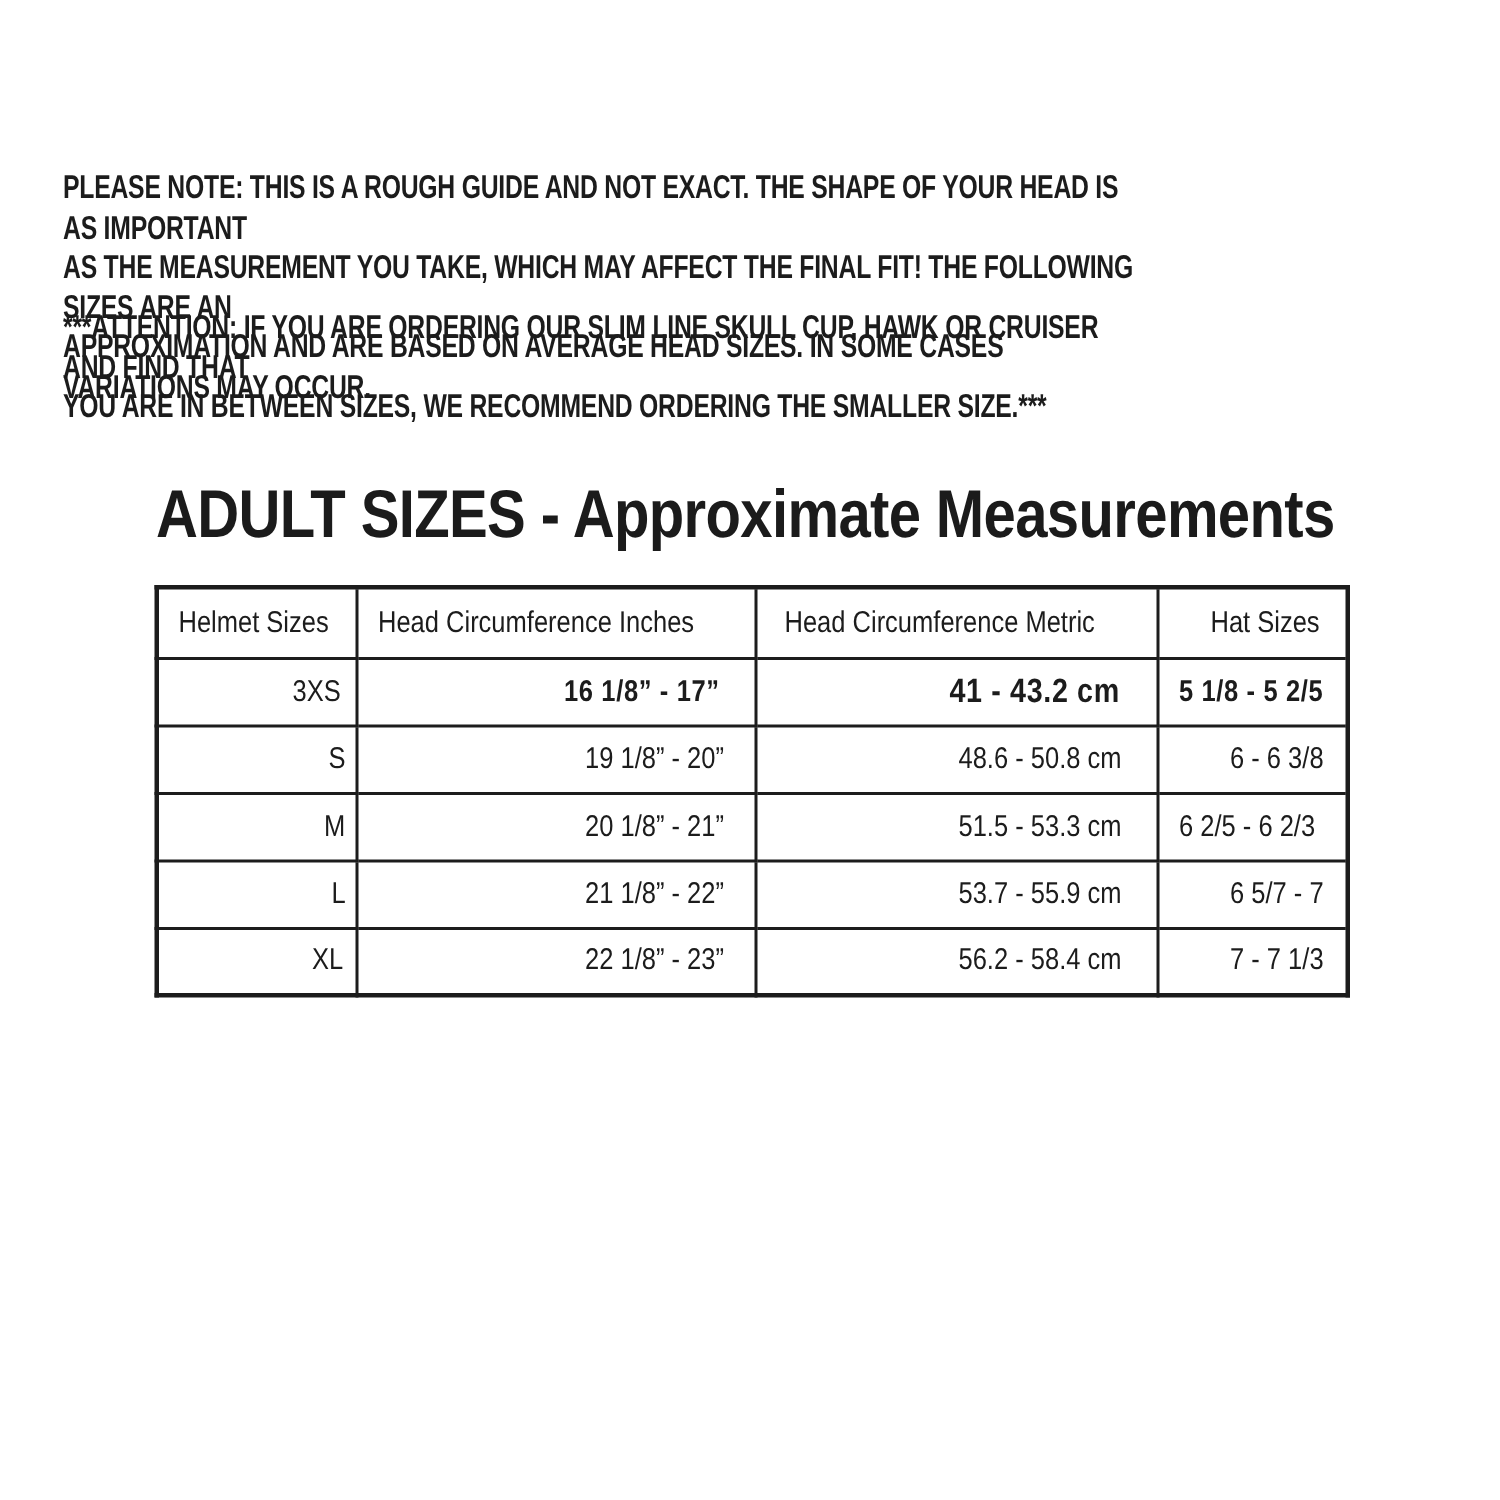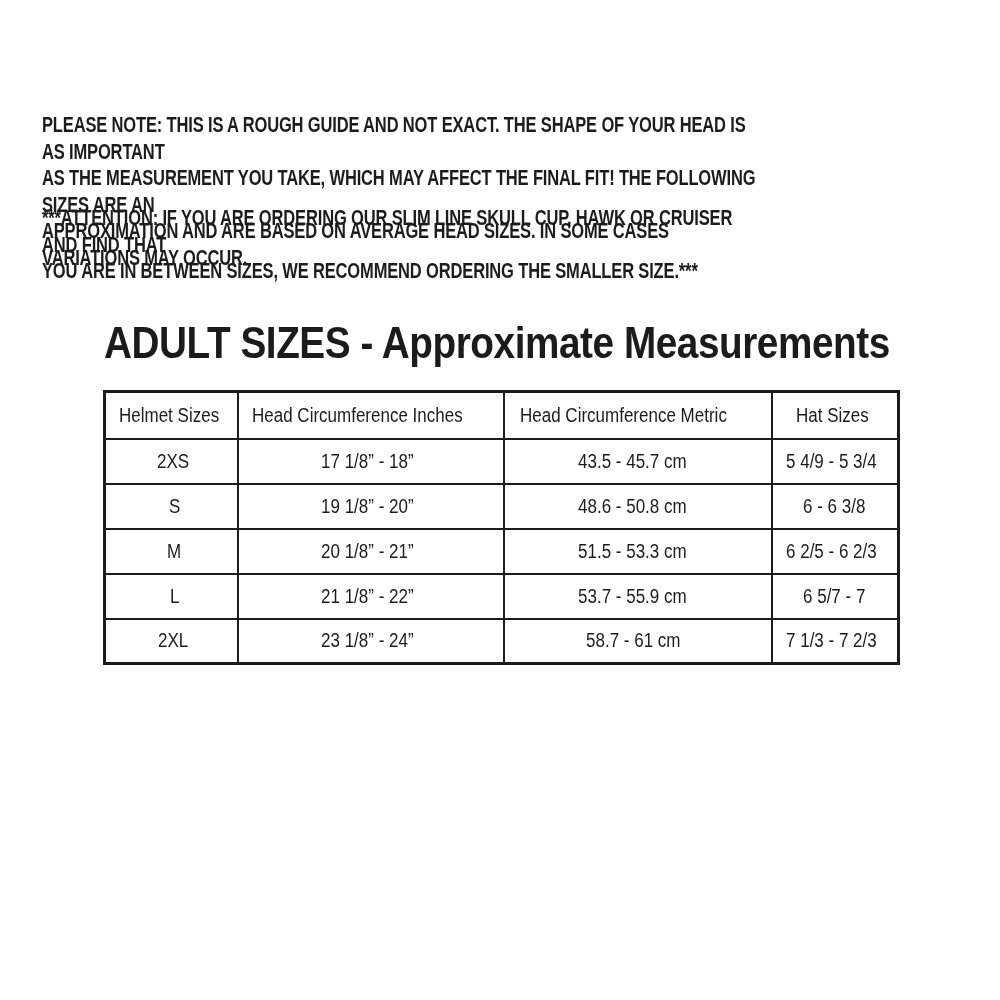--- a/index.html
+++ b/index.html
@@ -40,21 +40,21 @@
     position: absolute;
     left: 103px;
     top: 390px;
     width: 794px;
     border-collapse: collapse;
     table-layout: fixed;
     border: 3px solid #1c1c1c;
   }
   .size-table th, .size-table td {
     border: 2px solid #1c1c1c;
-    text-align: center;
+    text-align: right;
     vertical-align: middle;
     padding: 0 4px 0 13px;
     font-size: 20px;
     font-weight: 400;
     color: #1c1c1c;
     overflow: hidden;
   }
   .size-table thead tr { height: 47px; }
   .size-table tbody tr { height: 45px; }
 
@@ -96,45 +96,45 @@
     <thead>
       <tr>
         <th><span class="cell-text">Helmet Sizes</span></th>
         <th><span class="cell-text">Head Circumference Inches</span></th>
         <th><span class="cell-text">Head Circumference Metric</span></th>
         <th><span class="cell-text">Hat Sizes</span></th>
       </tr>
     </thead>
     <tbody>
       <tr>
-        <td><span class="cell-text">2XS</span></td>
-        <td><span class="cell-text">17 1/8” - 18”</span></td>
-        <td><span class="cell-text">43.5 - 45.7 cm</span></td>
-        <td><span class="cell-text">5 4/9 - 5 3/4</span></td>
+        <td><span class="cell-text">3XS</span></td>
+        <td><span class="cell-text em">16 1/8” - 17”</span></td>
+        <td><span class="cell-text em-metric">41 - 43.2 cm</span></td>
+        <td><span class="cell-text em">5 1/8 - 5 2/5</span></td>
       </tr>
       <tr>
         <td><span class="cell-text">S</span></td>
         <td><span class="cell-text">19 1/8” - 20”</span></td>
         <td><span class="cell-text">48.6 - 50.8 cm</span></td>
         <td><span class="cell-text">6 - 6 3/8</span></td>
       </tr>
       <tr>
         <td><span class="cell-text">M</span></td>
         <td><span class="cell-text">20 1/8” - 21”</span></td>
         <td><span class="cell-text">51.5 - 53.3 cm</span></td>
         <td><span class="cell-text">6 2/5 - 6 2/3</span></td>
       </tr>
       <tr>
         <td><span class="cell-text">L</span></td>
         <td><span class="cell-text">21 1/8” - 22”</span></td>
         <td><span class="cell-text">53.7 - 55.9 cm</span></td>
         <td><span class="cell-text">6 5/7 - 7</span></td>
       </tr>
       <tr>
-        <td><span class="cell-text">2XL</span></td>
-        <td><span class="cell-text">23 1/8” - 24”</span></td>
-        <td><span class="cell-text">58.7 - 61 cm</span></td>
-        <td><span class="cell-text">7 1/3 - 7 2/3</span></td>
+        <td><span class="cell-text">XL</span></td>
+        <td><span class="cell-text">22 1/8” - 23”</span></td>
+        <td><span class="cell-text">56.2 - 58.4 cm</span></td>
+        <td><span class="cell-text">7 - 7 1/3</span></td>
       </tr>
     </tbody>
   </table>
 
 </div>
 
 </body></html>

